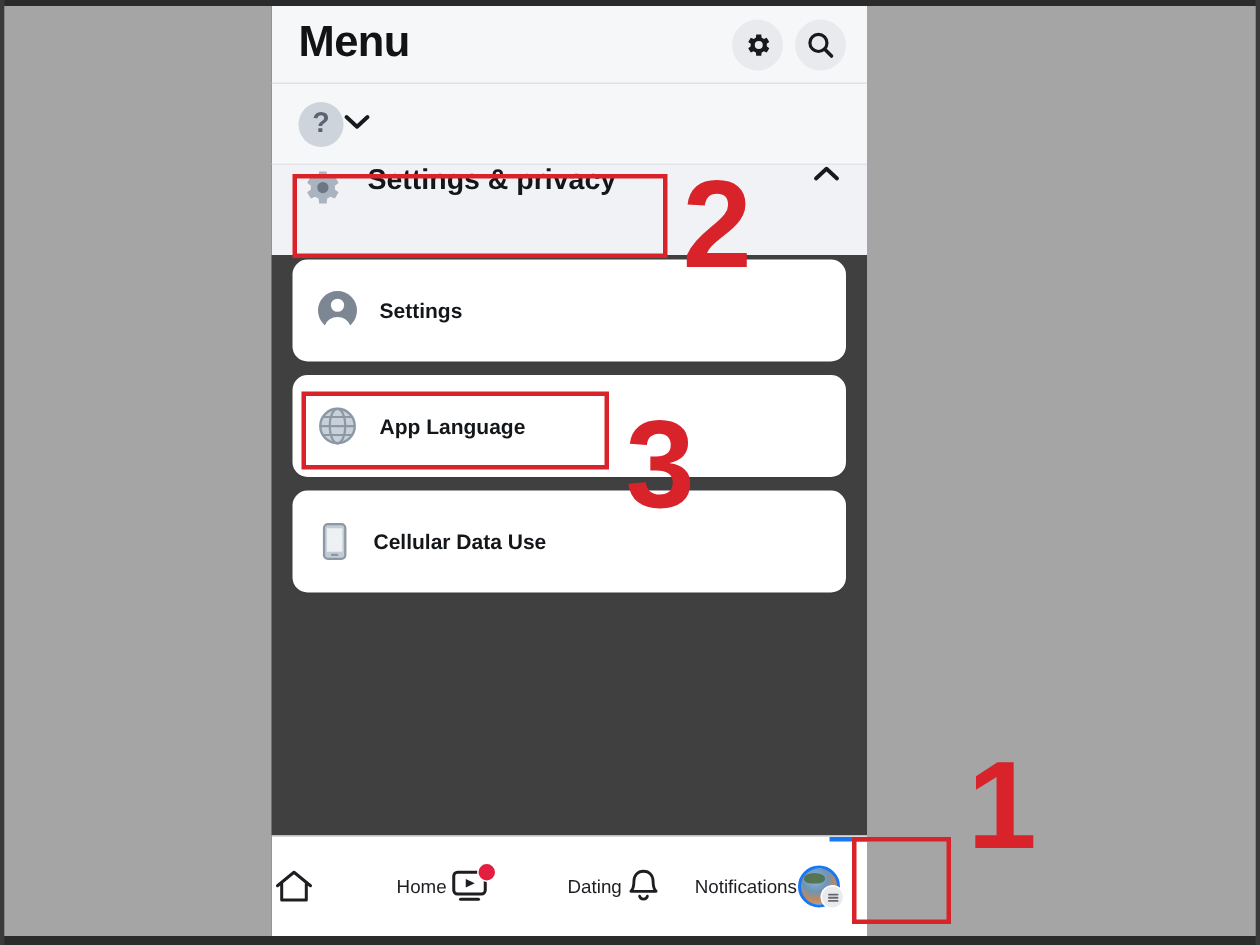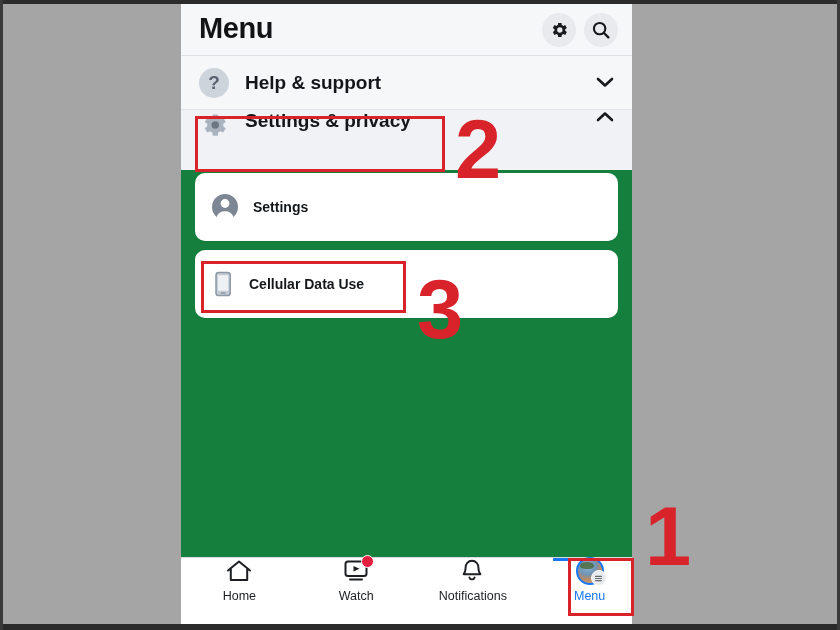--- a/index.html
+++ b/index.html
@@ -52,23 +52,23 @@
     position: absolute;
     right: 0; top: 0; width: 3px; height: 630px;
     background: #3a3a3a;
   }
 
   
   #phone {
     position: absolute;
     left: 181px;
     top: 4px;
-    width: 451px;
+    width: 397px;
     height: 620px;
-    background: #15803d;
+    background: #404040;
     overflow: hidden;
   }
 
   
   .header {
     position: relative;
     height: 52px;
     background: #f6f7f9;
     display: flex;
     align-items: center;
@@ -166,23 +166,23 @@
     height: 66px;
     background: #ffffff;
     border-top: 1px solid #d8dade;
     display: flex;
     align-items: center;
   }
   .nav-item {
     flex: 1;
     height: 66px;
     display: flex;
-    flex-direction: column;
-    align-items: center;
-    justify-content: flex-start;
+    flex-direction: row;
+    align-items: center;
+    justify-content: space-between;
     gap: 5px;
     position: relative;
   }
   .nav-label {
     font-size: 12.5px;
     color: #1c1e21;
     font-weight: normal;
   }
   .nav-item.active .nav-label { color: #1877f2; }
   .nav-icon { position: relative; width: 30px; height: 26px; }
@@ -269,21 +269,20 @@
       <div class="header-btn">
         <svg width="22" height="22" viewBox="0 0 24 24">
           <circle cx="10.5" cy="10.5" r="6.2" fill="none" stroke="#17191c" stroke-width="2.3"></circle>
           <line x1="15.3" y1="15.3" x2="20" y2="20" stroke="#17191c" stroke-width="2.6" stroke-linecap="round"></line>
         </svg>
       </div>
     </div>
 
     <div class="help-row">
       <div class="round-icon">?</div>
-      <div class="row-label">Help &amp; support</div>
       <div class="chev">
         <svg width="18" height="12" viewBox="0 0 18 12">
             <polyline points="2,3 9,9.5 16,3" fill="none" stroke="#17191c" stroke-width="2.6" stroke-linecap="round" stroke-linejoin="round"></polyline>
           </svg>
       </div>
     </div>
 
     <div class="sp-row">
       <svg width="30" height="30" viewBox="0 0 24 24">
         <path fill="#aab4c0" d="M19.4 13a7.6 7.6 0 0 0 0-2l2-1.5-2-3.4-2.4 1a7.6 7.6 0 0 0-1.7-1L15 3.5h-4l-.3 2.6a7.6 7.6 0 0 0-1.7 1l-2.4-1-2 3.4L6.6 11a7.6 7.6 0 0 0 0 2l-2 1.5 2 3.4 2.4-1c.5.4 1.1.8 1.7 1l.3 2.6h4l.3-2.6c.6-.2 1.2-.6 1.7-1l2.4 1 2-3.4-2-1.5z"></path>
@@ -303,20 +302,30 @@
         <svg width="28" height="28" viewBox="0 0 28 28">
           <circle cx="14" cy="14" r="13" fill="#7d8794"></circle>
           <circle cx="14" cy="10.5" r="4.4" fill="#ffffff"></circle>
           <path d="M5.4 24.2a9.2 9.2 0 0 1 17.2 0 13 13 0 0 1-17.2 0z" fill="#ffffff"></path>
         </svg>
         <div class="row-label">Settings</div>
       </div>
 
 
 
+      <div class="card">
+        <svg width="28" height="28" viewBox="0 0 28 28">
+          <circle cx="14" cy="14" r="11.5" fill="#c8d0d9" stroke="#8d98a5" stroke-width="1.6"></circle>
+          <ellipse cx="14" cy="14" rx="5.2" ry="11.5" fill="none" stroke="#8d98a5" stroke-width="1.5"></ellipse>
+          <line x1="2.5" y1="14" x2="25.5" y2="14" stroke="#8d98a5" stroke-width="1.5"></line>
+          <line x1="4.6" y1="8" x2="23.4" y2="8" stroke="#8d98a5" stroke-width="1.3"></line>
+          <line x1="4.6" y1="20" x2="23.4" y2="20" stroke="#8d98a5" stroke-width="1.3"></line>
+        </svg>
+        <div class="row-label">App Language</div>
+      </div>
 
       <div class="card">
         <svg width="24" height="28" viewBox="0 0 24 28">
           <rect x="5" y="2.4" width="14.2" height="23.2" rx="2.6" fill="#c3cbd4" stroke="#8d98a5" stroke-width="1.5"></rect>
           <rect x="6.9" y="5.2" width="10.4" height="15.6" fill="#eef1f4"></rect>
           <rect x="9.6" y="22.2" width="5" height="1.5" rx="0.7" fill="#8d98a5"></rect>
         </svg>
         <div class="row-label">Cellular Data Use</div>
       </div>
 
@@ -335,21 +344,21 @@
 
       <div class="nav-item">
         <div class="nav-icon">
           <svg width="30" height="26" viewBox="0 0 30 26">
             <rect x="4.5" y="3.5" width="21" height="14.5" rx="2.5" fill="none" stroke="#1c1e21" stroke-width="2"></rect>
             <polygon points="12.5,8 18.5,10.8 12.5,13.6" fill="#1c1e21"></polygon>
             <line x1="9" y1="21.5" x2="21" y2="21.5" stroke="#1c1e21" stroke-width="2" stroke-linecap="round"></line>
           </svg>
           <div class="dot"></div>
         </div>
-        <div class="nav-label">Watch</div>
+        <div class="nav-label">Dating</div>
       </div>
 
 
       <div class="nav-item">
         <div class="nav-icon">
           <svg width="28" height="26" viewBox="0 0 28 26">
             <path d="M14 2.8c-4 0-6.4 3-6.4 6.8 0 4.6-2 6.6-2 6.6h16.8s-2-2-2-6.6c0-3.8-2.4-6.8-6.4-6.8z" fill="none" stroke="#1c1e21" stroke-width="1.9" stroke-linejoin="round"></path>
             <path d="M11.4 19.4a2.7 2.7 0 0 0 5.2 0" fill="none" stroke="#1c1e21" stroke-width="1.9" stroke-linecap="round"></path>
           </svg>
         </div>

